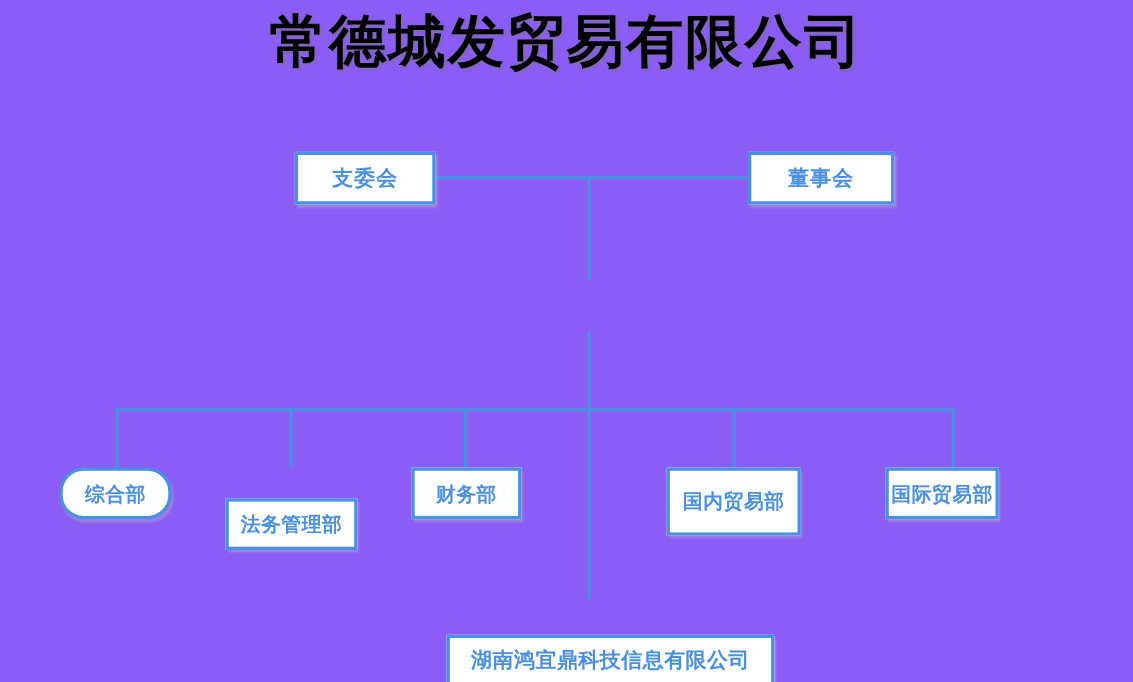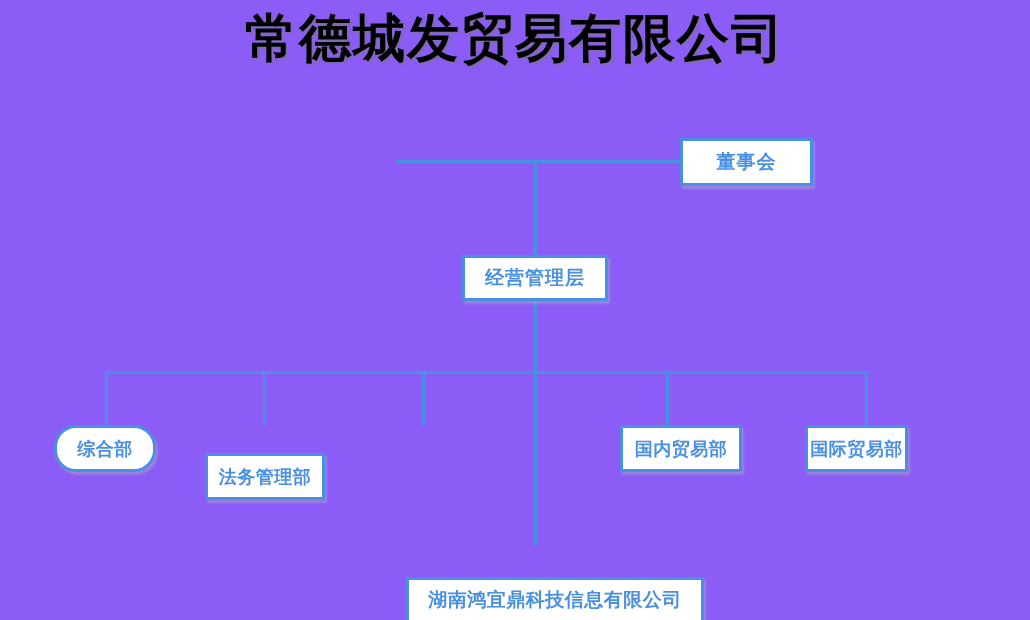--- a/index.html
+++ b/index.html
@@ -80,39 +80,42 @@
   <div class="line line-v" style="left:534px; top:301px; height:244px;"></div>
 
   <div class="line line-h" style="left:105px; top:371px; width:764px;"></div>
 
   <div class="line line-v" style="left:105px; top:371px; height:54px;"></div>
   <div class="line line-v" style="left:263px; top:371px; height:54px;"></div>
   <div class="line line-v" style="left:422px; top:371px; height:54px;"></div>
   <div class="line line-v" style="left:666px; top:371px; height:54px;"></div>
   <div class="line line-v" style="left:865px; top:371px; height:54px;"></div>
 
+  <div class="node node-lvl1" style="left:268px; top:138px; width:128px; height:48px;">
+    <span>支委会</span>
+  </div>
 
   <div class="node node-lvl1" style="left:680px; top:138px; width:133px; height:48px;">
     <span>董事会</span>
   </div>
 
-  <div class="node node-lvl2" style="left:462px; top:255px; width:146px; height:46px;">
-    <span>经营管理层</span>
-  </div>
 
   <div class="node node-dept" style="left:54px; top:425px; width:102px; height:47px;border-radius:22px;">
     <span>综合部</span>
   </div>
 
   <div class="node node-dept" style="left:205px; top:425px; width:120px; height:47px;margin-top:28px;">
     <span>法务管理部</span>
   </div>
 
+  <div class="node node-dept" style="left:374px; top:425px; width:100px; height:47px;">
+    <span>财务部</span>
+  </div>
 
-  <div class="node node-dept" style="left:620px; top:425px; width:122px; height:47px;">
+  <div class="node node-dept" style="left:606px; top:425px; width:122px; height:62px;">
     <span>国内贸易部</span>
   </div>
 
   <div class="node node-dept" style="left:805px; top:425px; width:103px; height:47px;">
     <span>国际贸易部</span>
   </div>
 
   <div class="node node-sub" style="left:386px; top:577px; width:298px; height:46px;margin-left:20px;">
     <span>湖南鸿宜鼎科技信息有限公司</span>
   </div>

